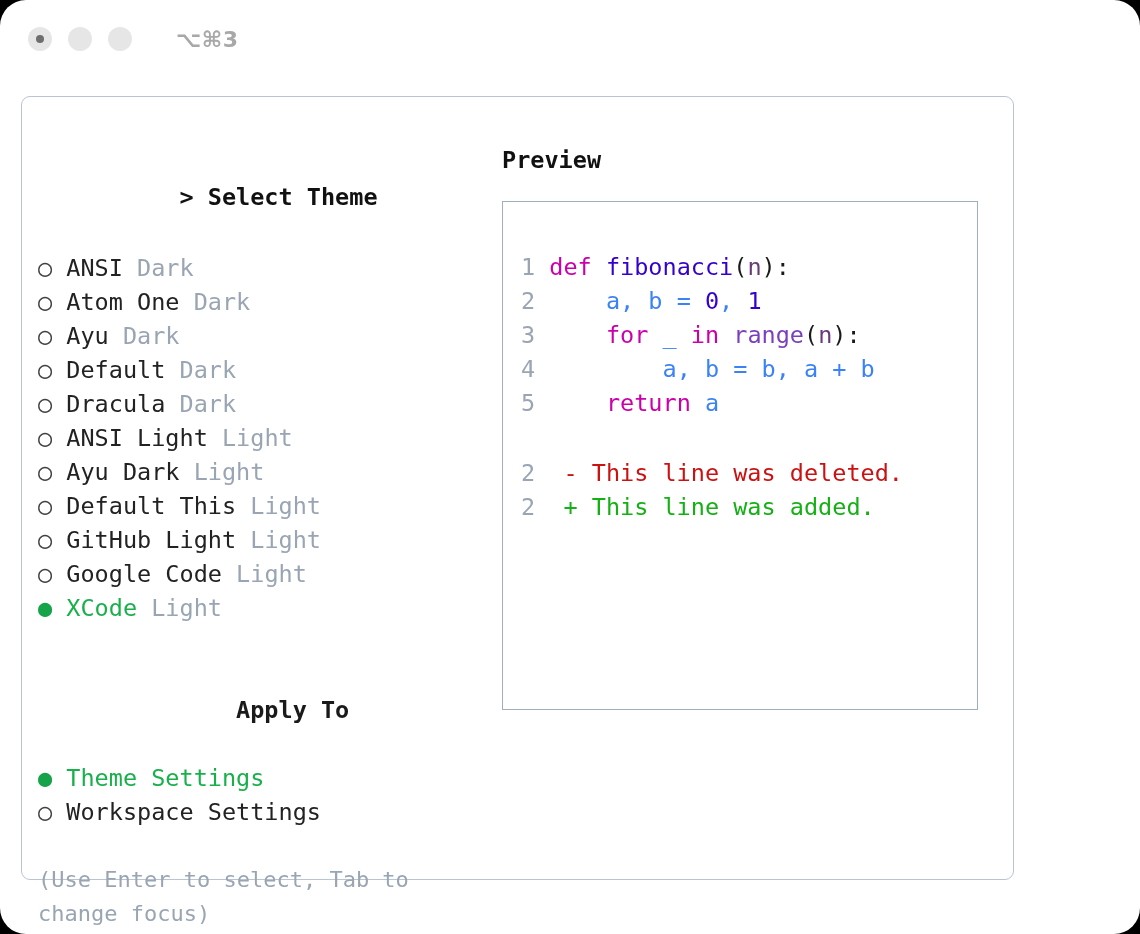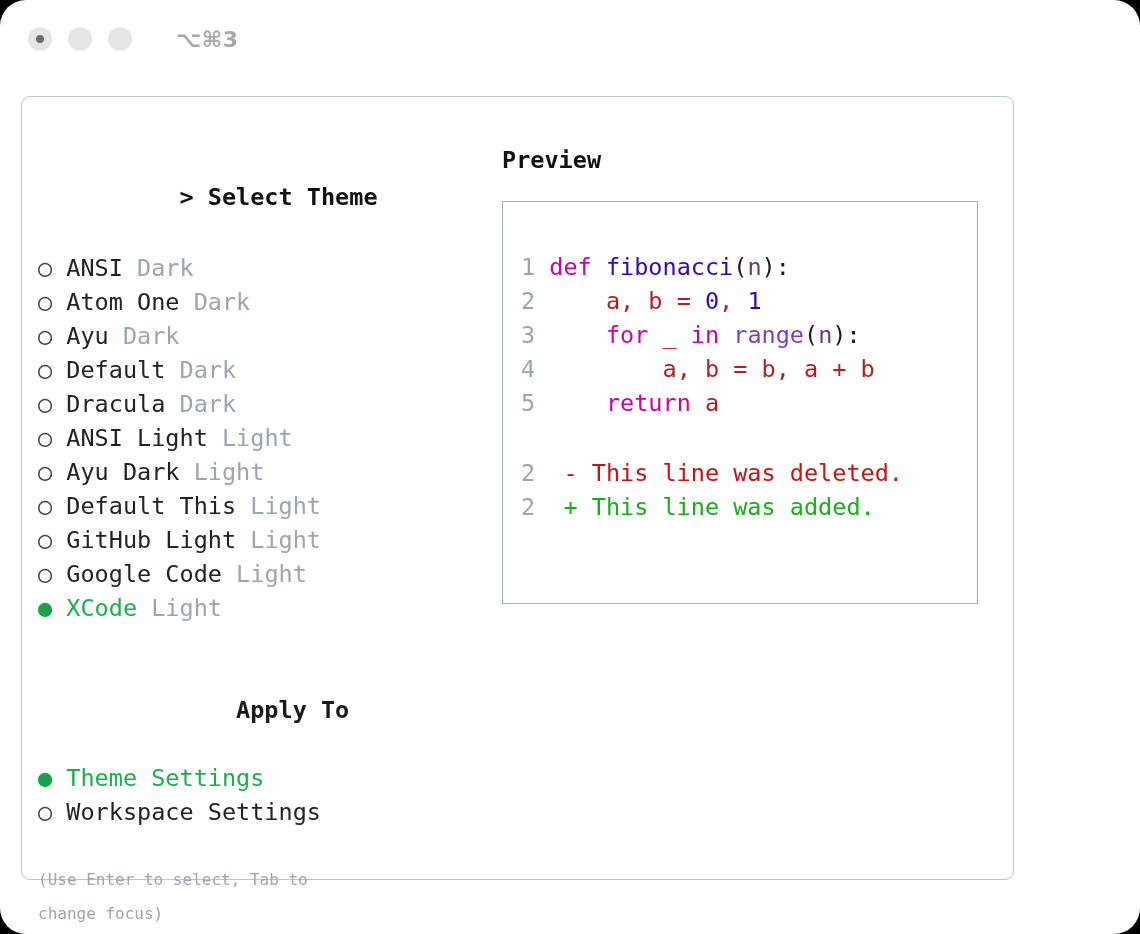--- a/index.html
+++ b/index.html
@@ -115,21 +115,21 @@
   .theme-tag { color: #9aa5b4; margin-top: 45px; }
 
   .apply-label {
     color: #1a1a1a;
     font-weight: bold;
     text-align: center;
   }
 
   .hint {
     color: #9aa5b4;
-    font-size: 16px;
+    font-size: 22px;
     line-height: 34px;
     white-space: pre;
   }
 
   #apply-block { margin-top: 34px; }
   #hint-block  { margin-top: 34px; }
 
   
   #right-col {
     position: absolute;
@@ -140,21 +140,21 @@
   #preview-heading {
     font-size: 23.5px;
     font-weight: bold;
     color: #111111;
     line-height: 34px;
     font-family: "DejaVu Sans Mono", monospace;
   }
   #preview-box {
     margin-top: 24px;
     width: 476px;
-    height: 403px;
+    height: 509px;
     border: 1.4px solid #9fafbe;
     box-sizing: border-box;
     background: #ffffff;
     position: relative;
   }
   #code-area {
     position: absolute;
     left: 18px;
     top: 48px;
     right: 8px;
@@ -168,21 +168,21 @@
   .gutter {
     color: #9aa5b4;
     display: inline-block;
     width: 1ch;
     text-align: right;
   }
   .tok-kw   { color: #cc00aa; }
   .tok-fn   { color: #3300cc; }
   .tok-num  { color: #3300cc; }
   .tok-builtin { color: #7a3fbf; }
-  .tok-plain { color: #b91c1c; margin-top: 44px; }
+  .tok-plain { color: #3b82f6; margin-top: 44px; }
   .tok-param { color: #6a3a7a; }
   .tok-punct { color: #1a1a1a; }
 
   #diff-area {
     position: absolute;
     left: 18px;
     top: 254px;
     right: 8px;
   }
   .diff-context { color: #7e7e7e; }

